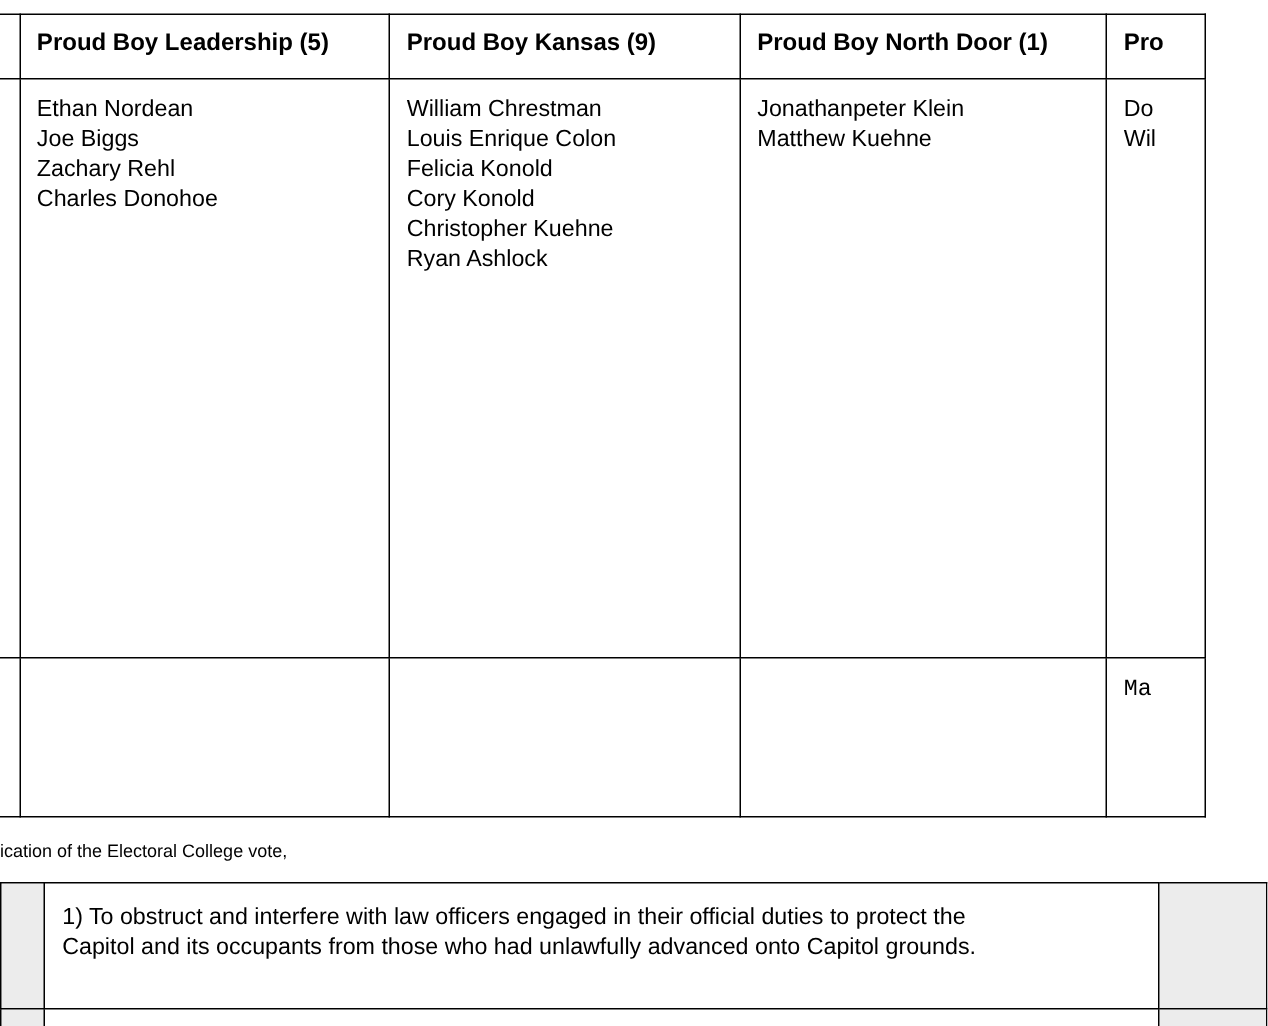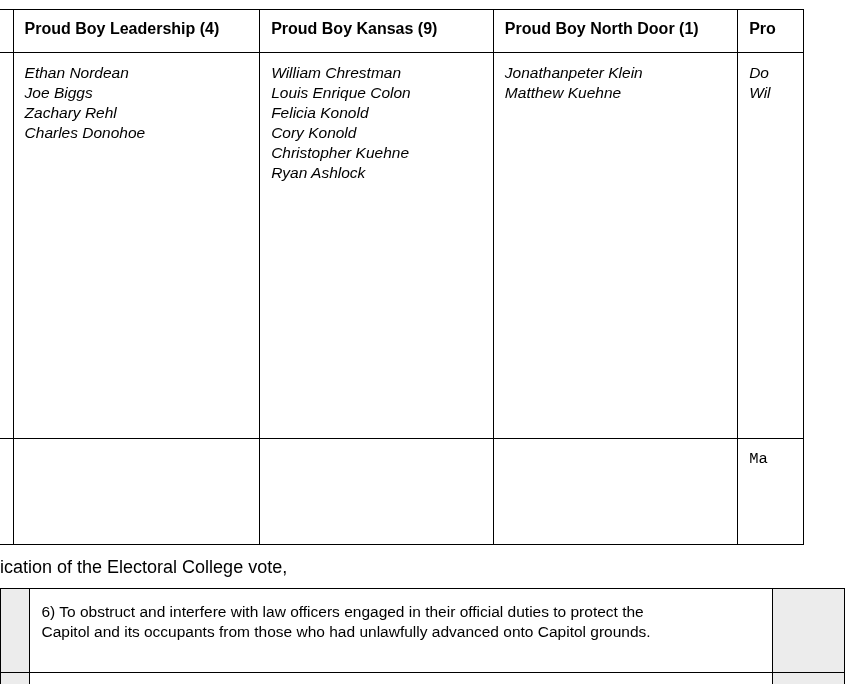--- a/index.html
+++ b/index.html
@@ -16,28 +16,28 @@
   table { border-collapse: collapse; table-layout: fixed; }
   td, th { border: 1.5px solid #000000; vertical-align: top; overflow: hidden; }
 
   
   .t1 { position: absolute; left: -41px; top: 9px; }
   .t1 th {
     font-size: 16px; font-weight: bold; text-align: left;
     line-height: 20px; padding: 9px 11px 8px; white-space: nowrap;
   }
   .t1 td { font-size: 15.5px; line-height: 20px; }
-  .members-cell { padding: 10px 11px 8px; font-style: italic; }
+  .members-cell { padding: 10px 11px 8px; }
   .members { white-space: pre-line; }
   .second-row-cell { padding: 10px 11px 8px; font-family: Liberation Mono, monospace; }
 
   
   .between {
     position: absolute; left: 0; top: 557px;
-    font-size: 18px; line-height: 20px; white-space: nowrap;
+    font-size: 12px; line-height: 20px; white-space: nowrap;
   }
 
   
   .t2 { position: absolute; left: 0; top: 588px; }
   .t2 td { font-size: 15.5px; line-height: 20px; }
   .objective-cell { padding: 13px 11px 8px; white-space: pre-line; }
   .shade { background: #ececec; }
 </style>
 </head>
 <body>
@@ -48,21 +48,21 @@
     <colgroup>
       <col style="width:71px">
         <col style="width:263px">
         <col style="width:259px">
         <col style="width:260px">
         <col style="width:75px">
     </colgroup>
     <tbody>
         <tr style="height:43px">
       <th></th>
-      <th>Proud Boy Leadership (4)</th>
+      <th>Proud Boy Leadership (5)</th>
       <th>Proud Boy Kansas (9)</th>
       <th>Proud Boy North Door (1)</th>
       <th>Pro</th>
     </tr>
     <tr style="height:386px">
       <td class="members-cell"></td>
       <td class="members-cell">
         <div class="members">Ethan Nordean
 Joe Biggs
 Zachary Rehl
@@ -99,21 +99,21 @@
 
   <table class="t2">
     <colgroup>
       <col style="width:31px">
         <col style="width:780px">
         <col style="width:76px">
     </colgroup>
     <tbody>
         <tr style="height:84px">
       <td class="shade"></td>
-      <td class="objective-cell">6) To obstruct and interfere with law officers engaged in their official duties to protect the
+      <td class="objective-cell">1) To obstruct and interfere with law officers engaged in their official duties to protect the
 Capitol and its occupants from those who had unlawfully advanced onto Capitol grounds.</td>
       <td class="shade"></td>
     </tr>
     <tr style="height:50px">
       <td class="shade"></td>
       <td></td>
       <td class="shade"></td>
     </tr>
   </tbody>
     </table>

